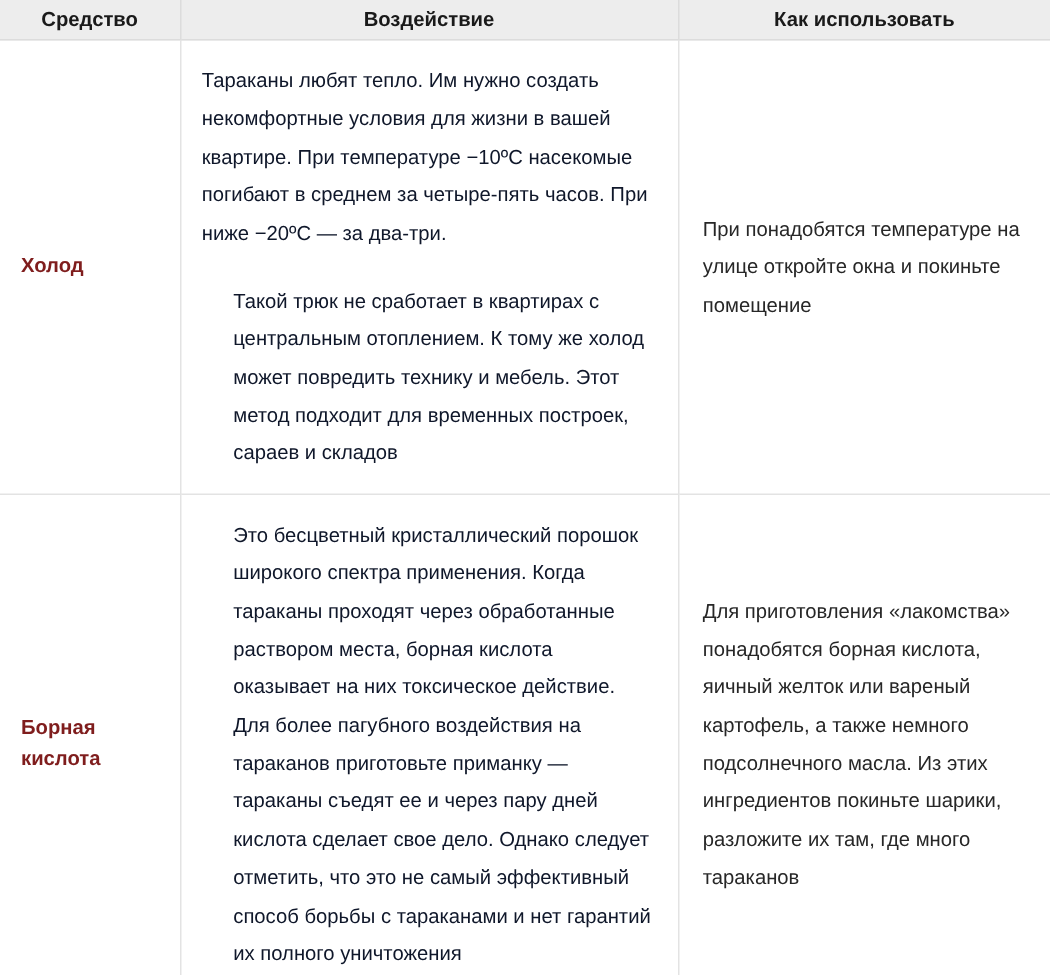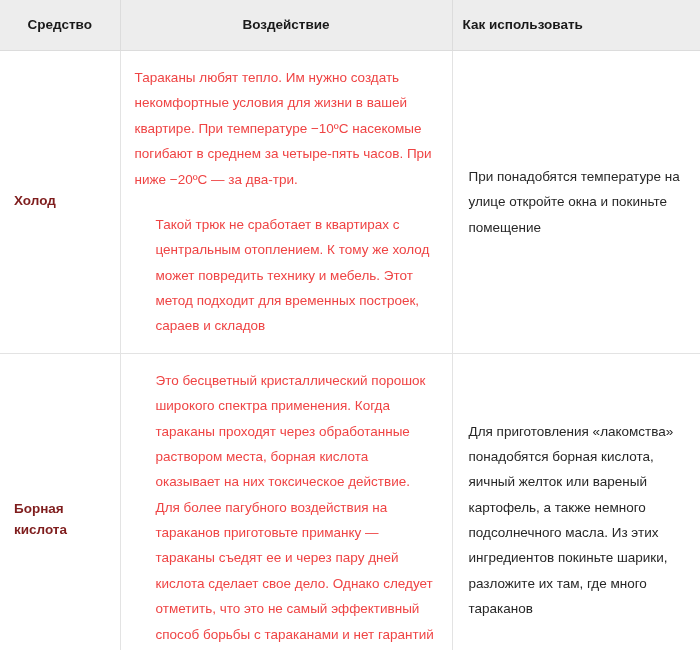--- a/index.html
+++ b/index.html
@@ -27,33 +27,33 @@
     border-collapse: collapse;
     table-layout: fixed;
   }
 
   
   thead tr.header-row {
     background: #ededed;
   }
   thead th {
     height: 26px;
-    padding: 12px 10px;
+    padding: 0 10px;
     font-size: 13.5px;
     font-weight: bold;
     color: #1a1a1a;
     border-right: 1px solid #dcdcdc;
     border-bottom: 1px solid #dcdcdc;
     vertical-align: middle;
     line-height: 26px;
     box-sizing: border-box;
   }
   thead th.col-means { width: 120px; text-align: center; }
   thead th.col-effect { width: 332px; text-align: center; margin-top: 32px; }
-  thead th.col-howto  { width: 248px; text-align: left; border-right: none; }
+  thead th.col-howto  { width: 248px; text-align: center; border-right: none; }
 
   
   tbody td {
     border-right: 1px solid #e3e3e3;
     border-bottom: 1px solid #e3e3e3;
     box-sizing: border-box;
     vertical-align: middle;
   }
   tbody td.cell-means {
     width: 120px;
@@ -61,21 +61,21 @@
     font-size: 13.5px;
     font-weight: bold;
     color: #7f1d1d;
     line-height: 1.55;
   }
   tbody td.cell-effect {
     width: 332px;
     padding: 14px 16px 14px 14px;
     font-size: 13.5px;
     line-height: 1.88;
-    color: #ef4444;
+    color: #0f172a;
     vertical-align: top;
   }
   tbody td.cell-howto {
     width: 248px;
     padding: 14px 14px 14px 16px;
     font-size: 13.5px;
     line-height: 1.88;
     color: #272727;
     border-right: none;
   }

